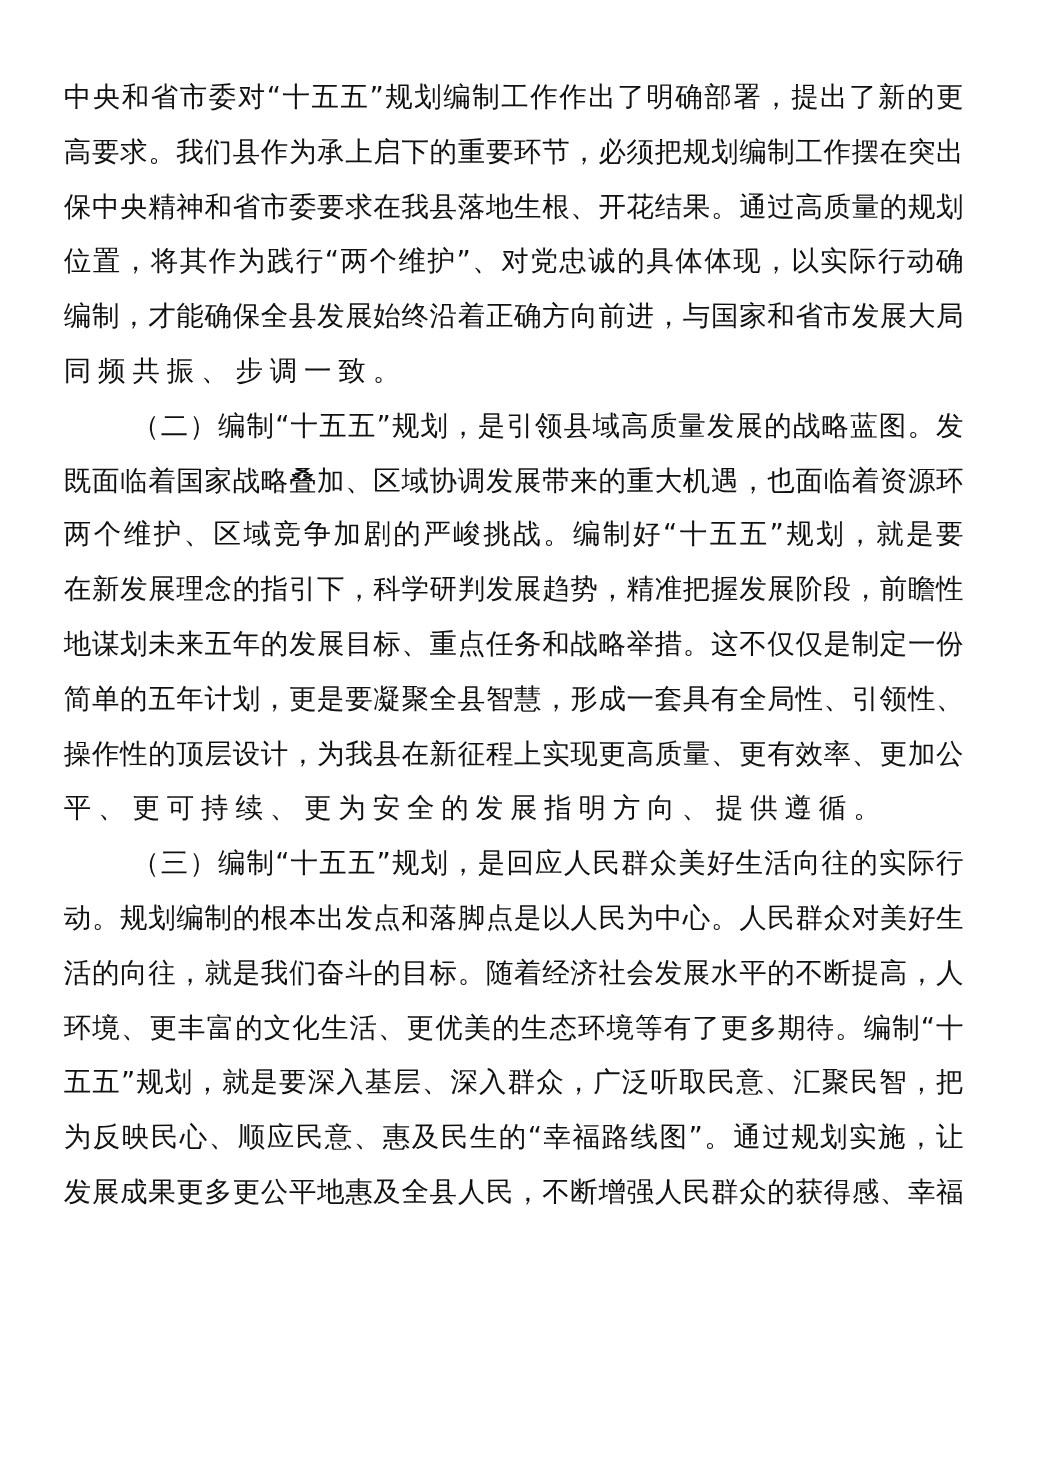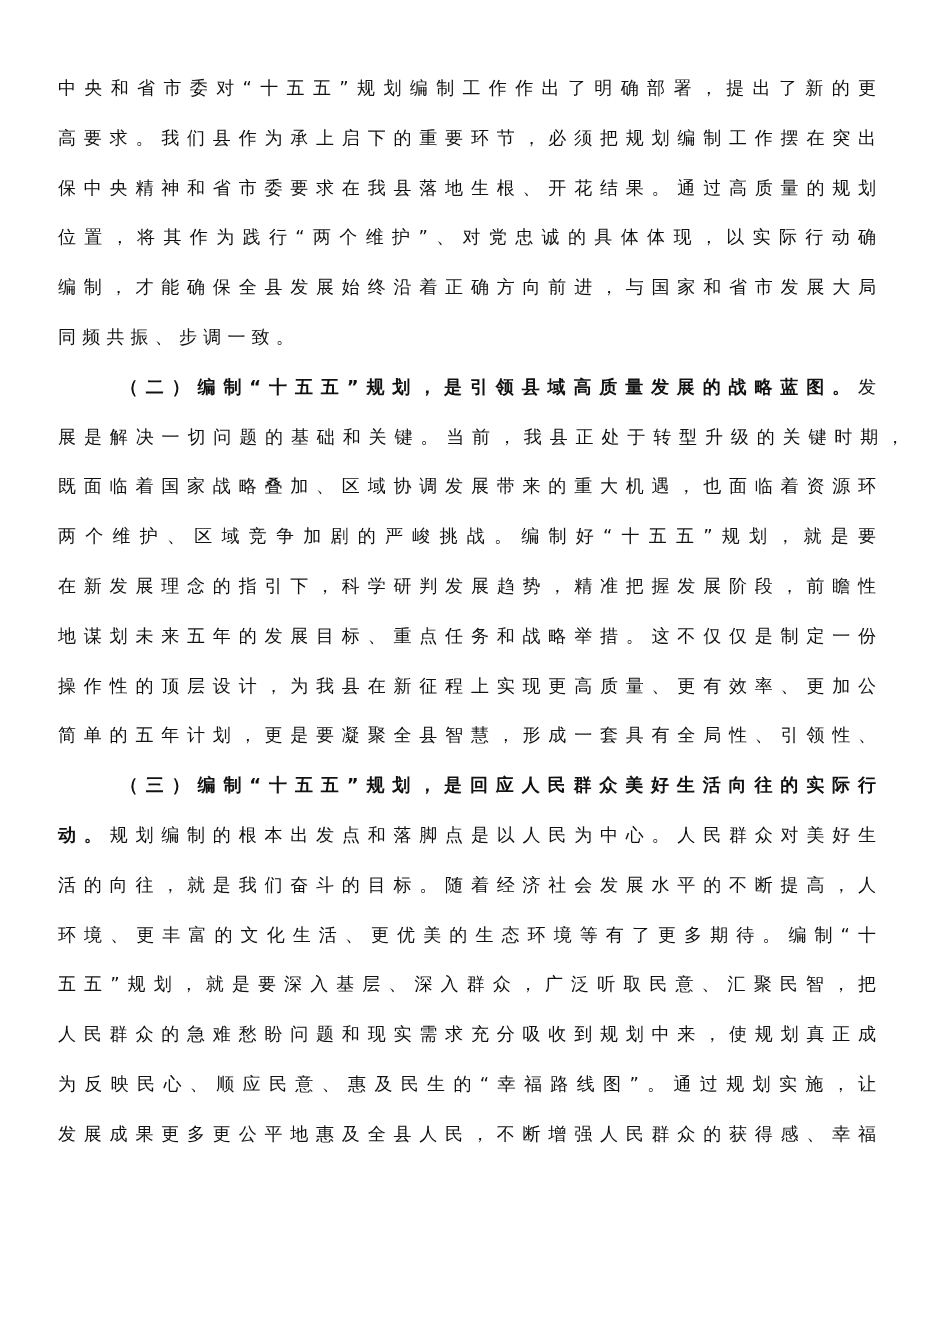--- a/index.html
+++ b/index.html
@@ -25,73 +25,72 @@
   .text-block {
     position: absolute;
     left: 58px;
     top: 63px;
     width: 818px;
   }
   .line {
     display: block;
     height: 49.8px;
     line-height: 49.8px;
-    font-size: 18px;
+    font-size: 25px;
     white-space: nowrap;
     text-align: justify;
     text-align-last: justify;
     text-justify: inter-character;
     overflow: visible;
   }
   .line.last {
     text-align: right;
     text-align-last: left;
     letter-spacing: 6.2px;
   }
   .line.indent {
     padding-left: 62px;
   }
   .line.overflow {
     width: 846px;
   }
   .bold {
-    font-weight: bold;
+    font-weight: normal;
   }
 </style>
 </head>
 <body>
 
 <div class="page">
   <div class="text-block">
 
     <div>
       <span class="line">中央和省市委对“十五五”规划编制工作作出了明确部署，提出了新的更</span>
       <span class="line">高要求。我们县作为承上启下的重要环节，必须把规划编制工作摆在突出</span>
       <span class="line">保中央精神和省市委要求在我县落地生根、开花结果。通过高质量的规划</span>
       <span class="line">位置，将其作为践行“两个维护”、对党忠诚的具体体现，以实际行动确</span>
       <span class="line">编制，才能确保全县发展始终沿着正确方向前进，与国家和省市发展大局</span>
       <span class="line last">同频共振、步调一致。</span>
     </div>
 
     <div>
       <span class="line indent"><b class="bold">（二）编制“十五五”规划，是引领县域高质量发展的战略蓝图。</b><span>发</span></span>
-      <span class="line overflow">展是解决一切问题的基础和关键。当前，我县正处于转型升级的关键时期，</span>
       <span class="line">既面临着国家战略叠加、区域协调发展带来的重大机遇，也面临着资源环</span>
       <span class="line">两个维护、区域竞争加剧的严峻挑战。编制好“十五五”规划，就是要</span>
       <span class="line">在新发展理念的指引下，科学研判发展趋势，精准把握发展阶段，前瞻性</span>
       <span class="line">地谋划未来五年的发展目标、重点任务和战略举措。这不仅仅是制定一份</span>
+      <span class="line">简单的五年计划，更是要凝聚全县智慧，形成一套具有全局性、引领性、</span>
       <span class="line">操作性的顶层设计，为我县在新征程上实现更高质量、更有效率、更加公</span>
-      <span class="line">简单的五年计划，更是要凝聚全县智慧，形成一套具有全局性、引领性、</span>
+      <span class="line last">平、更可持续、更为安全的发展指明方向、提供遵循。</span>
     </div>
 
     <div>
       <span class="line indent"><b class="bold">（三）编制“十五五”规划，是回应人民群众美好生活向往的实际行</b></span>
       <span class="line"><b class="bold">动。</b><span>规划编制的根本出发点和落脚点是以人民为中心。人民群众对美好生</span></span>
       <span class="line">活的向往，就是我们奋斗的目标。随着经济社会发展水平的不断提高，人</span>
       <span class="line">环境、更丰富的文化生活、更优美的生态环境等有了更多期待。编制“十</span>
       <span class="line">五五”规划，就是要深入基层、深入群众，广泛听取民意、汇聚民智，把</span>
-      <span class="line">人民群众的急难愁盼问题和现实需求充分吸收到规划中来，使规划真正成</span>
       <span class="line">为反映民心、顺应民意、惠及民生的“幸福路线图”。通过规划实施，让</span>
       <span class="line">发展成果更多更公平地惠及全县人民，不断增强人民群众的获得感、幸福</span>
     </div>
 
   </div>
 </div>
 
 </body></html>

